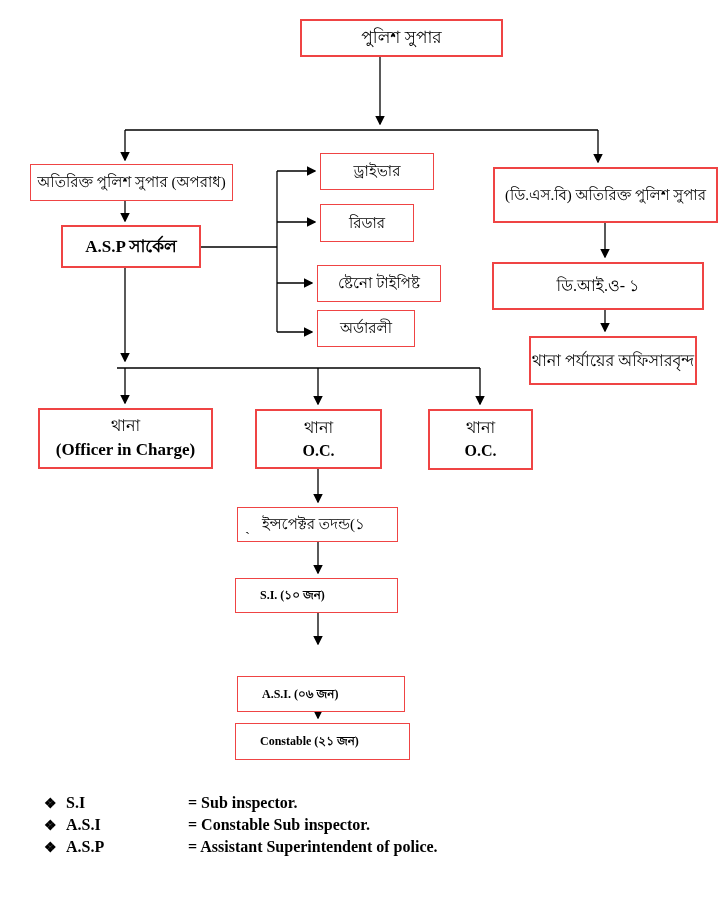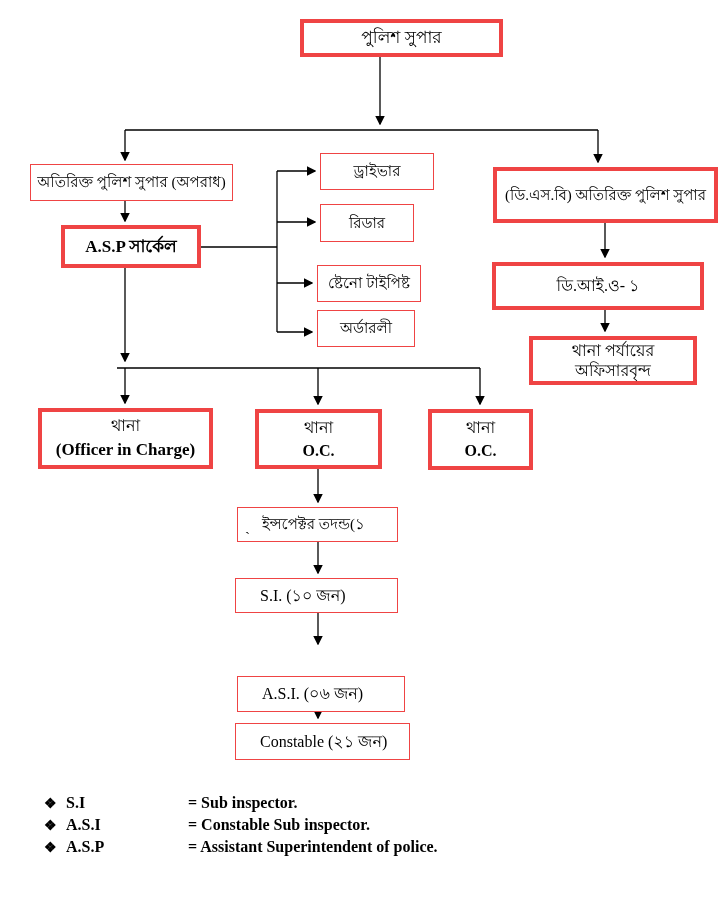--- a/index.html
+++ b/index.html
@@ -3,29 +3,29 @@
 <meta charset="utf-8">
 <style>
   html,body{margin:0;padding:0;background:#ffffff;}
   .stage{
     position:relative;width:721px;height:897px;background:#ffffff;
     font-family:"Liberation Serif","DejaVu Serif",serif;color:#000000;
     overflow:hidden;
   }
   .wires{position:absolute;left:0;top:0;width:721px;height:897px;}
   .nbox{
-    position:absolute;border:4px solid #ef4444;background:#ffffff;
+    position:absolute;border:2px solid #ef4444;background:#ffffff;
     display:flex;flex-direction:column;align-items:center;justify-content:center;
     text-align:center;line-height:1.25;box-sizing:border-box;
   }
   .nbox.thin{border-width:1.5px;}
   .nbox.leftalign{align-items:flex-start;padding-left:24px;text-align:left;}
   .bn{font-size:16px;}
   .bn-sm{font-size:15px;}
-  .lat{font-weight:normal;font-size:16px;}
+  .lat{font-weight:bold;font-size:12px;}
   .lat-lg{font-weight:bold;font-size:17px;}
   .two .l1{font-size:16px;}
   .two .l2{font-weight:bold;font-size:16px;margin-top:3px;}
   .stray{position:absolute;font-size:15px;line-height:1;}
   .legend{position:absolute;left:44px;top:794px;width:560px;}
   .legend-row{display:flex;align-items:baseline;height:22px;font-weight:bold;font-size:16px;}
   .legend-bullet{width:22px;font-size:14px;}
   .legend-abbr{width:122px;}
   .legend-meaning{flex:1;}
 </style>
@@ -85,21 +85,21 @@
   </div>
 
   <div class="nbox thin" style="left:320px;top:153px;width:114px;height:37px;">
     <span class="bn-sm">ড্রাইভার</span>
   </div>
 
   <div class="nbox thin" style="left:320px;top:204px;width:94px;height:38px;">
     <span class="bn-sm">রিডার</span>
   </div>
 
-  <div class="nbox thin" style="left:317px;top:265px;width:104px;height:37px;">
+  <div class="nbox thin" style="left:317px;top:265px;width:124px;height:37px;">
     <span class="bn-sm">ষ্টেনো টাইপিষ্ট</span>
   </div>
 
   <div class="nbox thin" style="left:317px;top:310px;width:98px;height:37px;">
     <span class="bn-sm">অর্ডারলী</span>
   </div>
 
   <div class="nbox" style="left:485px;top:167px;width:225px;height:56px;margin-left:8px;">
     <span class="bn-sm">(ডি.এস.বি) অতিরিক্ত পুলিশ সুপার</span>
   </div>

